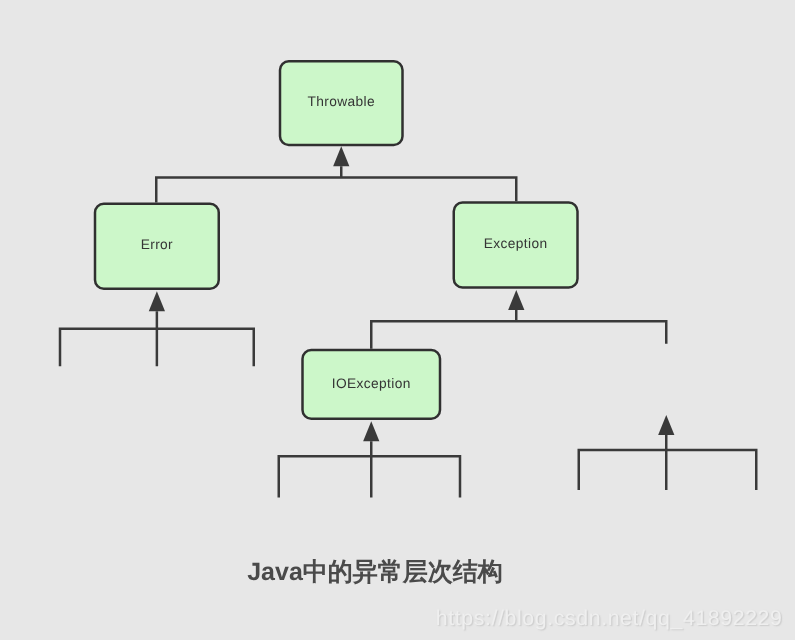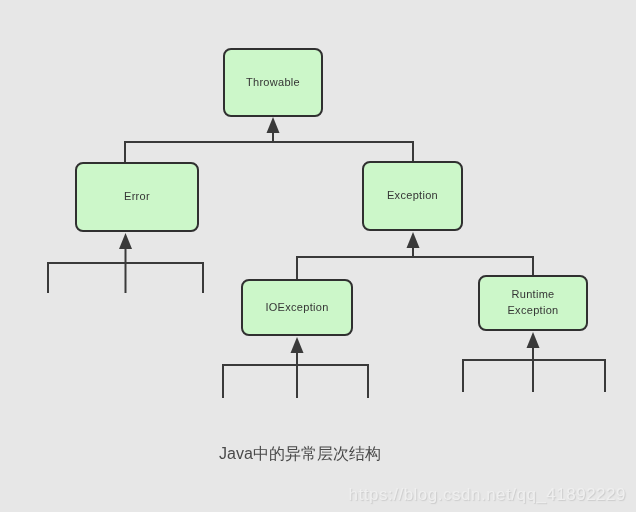--- a/index.html
+++ b/index.html
@@ -40,32 +40,33 @@
     display: flex;
     align-items: center;
     justify-content: center;
     text-align: center;
     font-size: 11px;
     line-height: 1.45;
     color: var(--text, #353535);
     letter-spacing: 0.3px;
   }
   .node-throwable  { left: 223px; top: 48px;  width: 100px; height: 69px; }
-  .node-error      { left: 75px;  top: 162px; width: 124px; height: 70px; }
+  .node-error      { left: 75px;  top: 162px; width: 101px; height: 70px; }
   .node-exception  { left: 362px; top: 161px; width: 101px; height: 70px; }
   .node-ioexception{ left: 241px; top: 279px; width: 112px; height: 57px; }
   .node-runtime    { left: 478px; top: 275px; width: 110px; height: 56px; padding: 0 10px; }
   .caption {
     position: absolute;
     left: 0;
     top: 444px;
     width: 600px;
     text-align: center;
-    font-size: 16px;
+    font-size: 20px;
     color: var(--caption-color, #4a4a4a);
+    font-weight: bold;
   }
   .watermark {
     position: absolute;
     right: 10px;
     bottom: 7px;
     font-size: 17px;
     color: var(--watermark-color, #efefef);
     text-shadow: 1px 1px 1px rgba(170,170,170,0.45);
     letter-spacing: 0.5px;
   }
@@ -109,19 +110,18 @@
   </svg>
 
   <div class="node node-throwable">Throwable</div>
 
   <div class="node node-error">Error</div>
 
   <div class="node node-exception">Exception</div>
 
   <div class="node node-ioexception">IOException</div>
 
-  <div class="node node-runtime">Runtime Exception</div>
 
   <div class="caption">Java中的异常层次结构</div>
 
   <div class="watermark">https://blog.csdn.net/qq_41892229</div>
 
 </div>
 
 </body></html>

